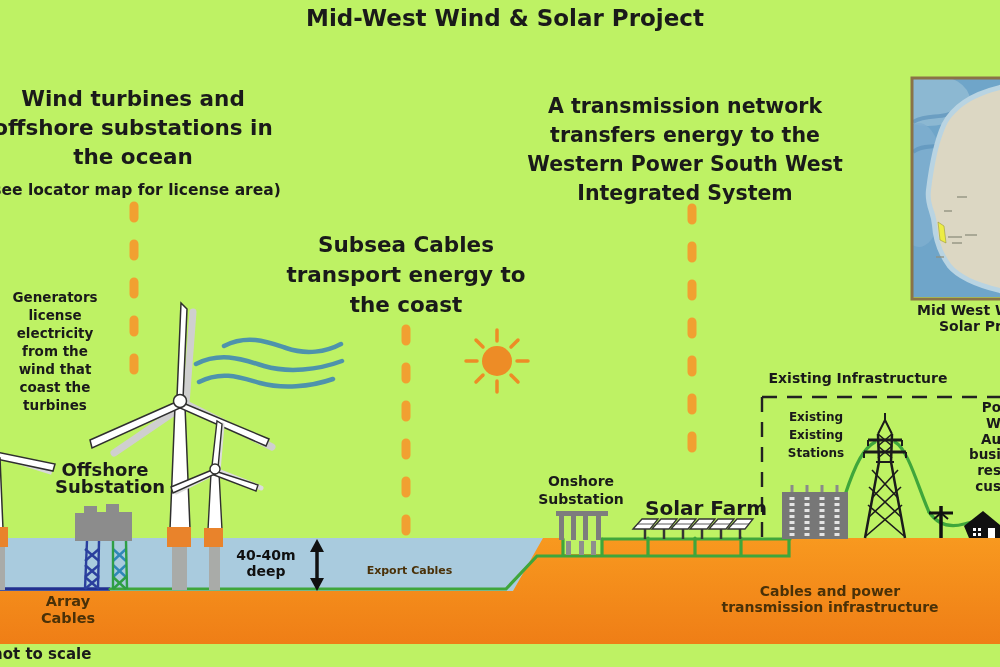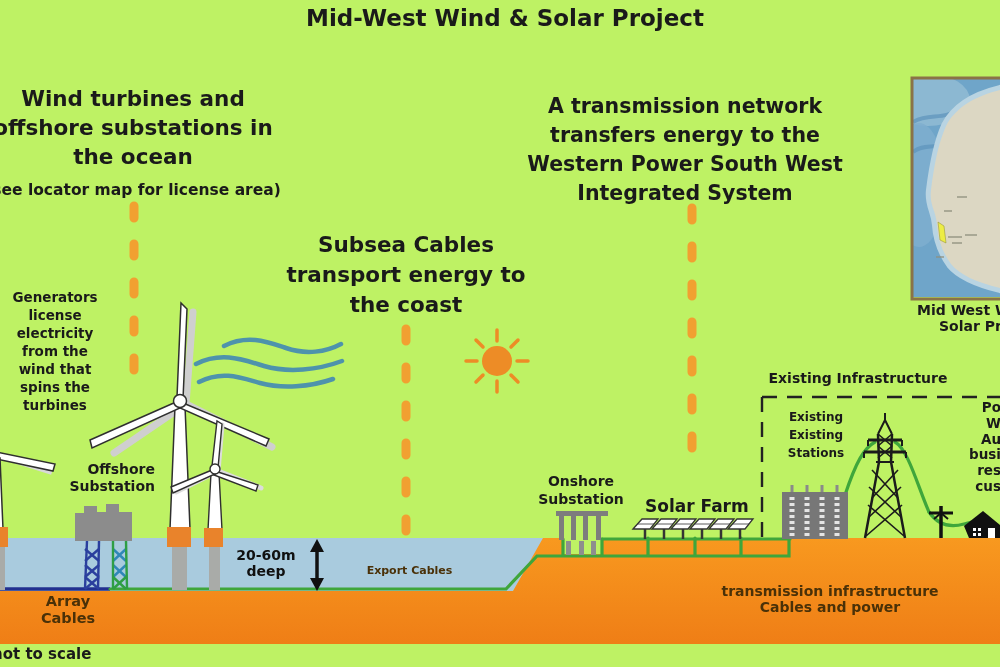--- a/index.html
+++ b/index.html
@@ -10,23 +10,23 @@
   }
   .scene{position:absolute;left:0;top:0;width:1000px;height:667px;}
   .t{position:absolute;font-weight:700;color:#1a1a1a;text-align:center;white-space:nowrap;}
   .t div{white-space:nowrap;}
   .title{left:255px;top:5px;width:500px;font-size:23px;}
   .wind-head{left:-117px;top:84px;width:500px;font-size:21.5px;line-height:29px;}
   .wind-note{font-size:15.5px;margin-top:5px;}
   .subsea{left:256px;top:230px;width:300px;font-size:21.5px;line-height:30px;}
   .transmission{left:485px;top:80px;width:400px;font-size:20.5px;line-height:29px;margin-top:12px;}
   .generators{left:5px;top:288px;width:100px;font-size:13.5px;line-height:18px;}
-  .offshore-sub{left:55px;top:461px;width:100px;font-size:14px;line-height:17px;text-align:right;}
+  .offshore-sub{left:55px;top:461px;width:100px;font-size:18px;line-height:17px;}
   .onshore-sub{left:531px;top:472px;width:100px;font-size:14px;line-height:18px;}
-  .solar-farm{left:645px;top:496px;width:100px;font-size:17px;}
+  .solar-farm{left:645px;top:496px;width:100px;font-size:20px;}
   .exist-infra{left:758px;top:370px;width:200px;font-size:14px;}
   .exist-term{left:766px;top:408px;width:100px;font-size:12px;line-height:18px;}
   .depth{left:226px;top:547px;width:80px;font-size:14px;line-height:16px;color:#101010;}
   .array-cables{left:28px;top:593px;width:80px;font-size:14.5px;line-height:17px;color:#4a3108;}
   .export-cables{left:352px;top:564px;width:115px;font-size:11px;color:#4a3108;}
   .cables-power{left:705px;top:583px;width:250px;font-size:14px;line-height:16px;color:#4a3108;}
   .right-frags{right:-1px;top:400px;width:120px;font-size:13.5px;line-height:15.8px;text-align:right;}
   .map-cap1{left:917px;top:302px;width:200px;font-size:14px;text-align:left;}
   .map-cap2{left:939px;top:318px;width:200px;font-size:14px;text-align:left;}
   .scale-note{left:-8px;top:645px;width:250px;font-size:15px;text-align:left;}
@@ -310,31 +310,31 @@
     <div>Western Power South West</div>
     <div>Integrated System</div>
   </div>
 
   <div class="t generators">
     <div>Generators</div>
     <div>license</div>
     <div>electricity</div>
     <div>from the</div>
     <div>wind that</div>
-    <div>spins the</div>
+    <div>coast the</div>
     <div>turbines</div>
   </div>
 
   <div class="t offshore-sub">
     <div>Offshore</div>
     <div>Substation</div>
   </div>
 
   <div class="t depth">
-    <div>20-60m</div>
+    <div>40-40m</div>
     <div>deep</div>
   </div>
 
   <div class="t array-cables">
     <div>Array</div>
     <div>Cables</div>
   </div>
 
   <div class="t export-cables">Export Cables</div>
 
@@ -347,22 +347,22 @@
 
   <div class="t exist-infra">Existing Infrastructure</div>
 
   <div class="t exist-term">
     <div>Existing</div>
     <div>Existing</div>
     <div>Stations</div>
   </div>
 
   <div class="t cables-power">
+    <div>Cables and power</div>
     <div>transmission infrastructure</div>
-    <div>Cables and power</div>
   </div>
 
   <div class="t right-frags">
     <div>Po</div>
     <div>W</div>
     <div>Au</div>
     <div>busi</div>
     <div>res</div>
     <div>cus</div>
   </div>

